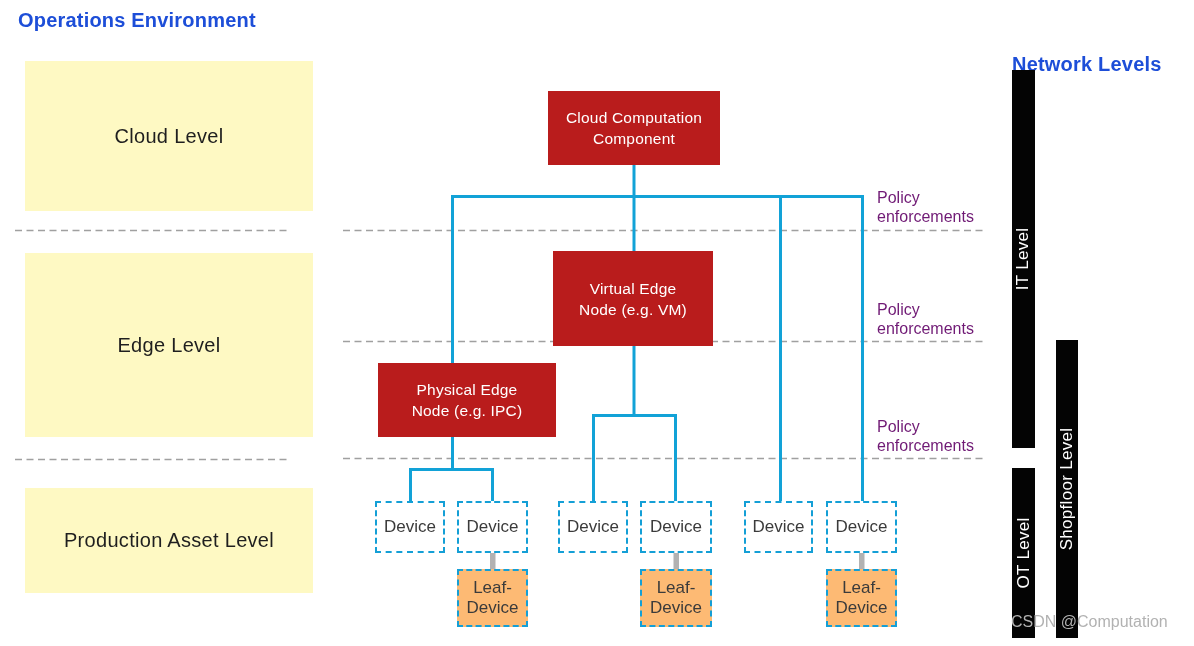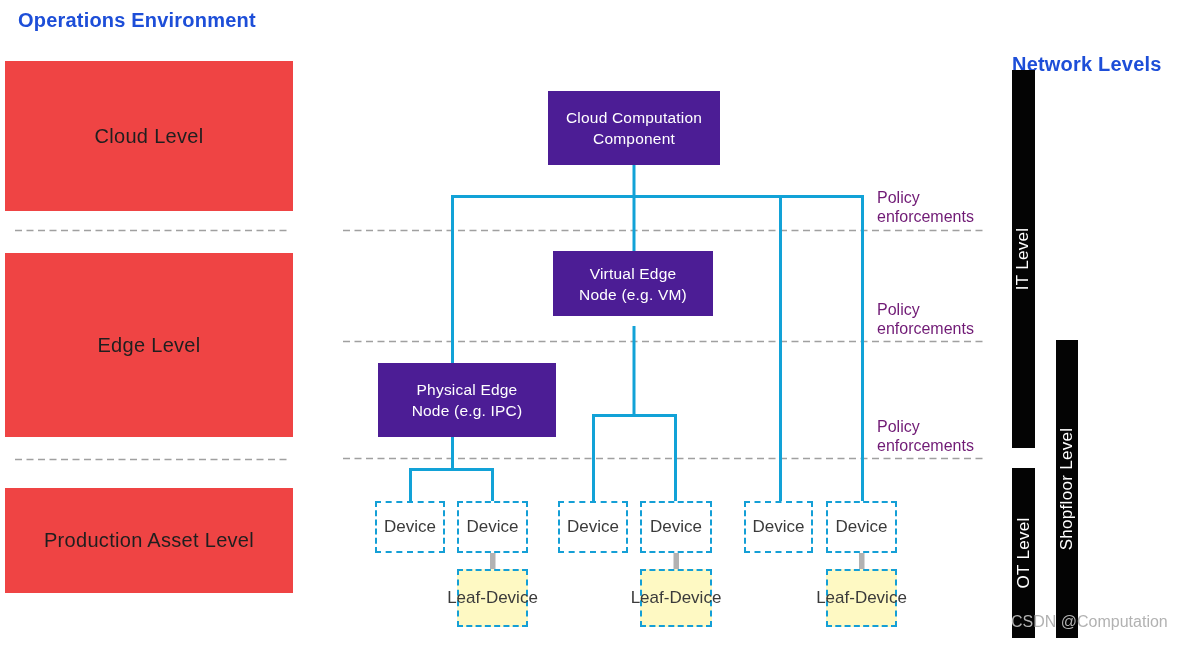--- a/index.html
+++ b/index.html
@@ -22,49 +22,49 @@
     font-weight: 700;
     color: #1d4ed8;
     letter-spacing: 0.2px;
     white-space: nowrap;
   }
   .title-left { left: 18px; top: 9px; }
   .title-right { left: 1012px; top: 9px; margin-top: 44px; }
 
   .op-level {
     position: absolute;
-    left: 5px;
+    left: 25px;
     width: 288px;
-    background: #ef4444;
+    background: #fef9c3;
     display: flex;
     align-items: center;
     justify-content: center;
     font-size: 20px;
     color: #1f1f1f;
     letter-spacing: 0.3px;
   }
   .op-cloud      { top: 61px;  height: 150px; }
   .op-edge       { top: 253px; height: 184px; }
   .op-production { top: 488px; height: 105px; align-items: center; }
 
   .node {
     position: absolute;
-    background: #4c1d95;
+    background: #b91c1c;
     color: #ffffff;
     display: flex;
     flex-direction: column;
     align-items: center;
     justify-content: center;
     font-size: 15.5px;
     line-height: 21px;
     text-align: center;
     letter-spacing: 0.2px;
   }
   .node-cloud    { left: 548px; top: 91px;  width: 172px; height: 74px; }
-  .node-virtual  { left: 553px; top: 251px; width: 160px; height: 65px; }
+  .node-virtual  { left: 553px; top: 251px; width: 160px; height: 95px; }
   .node-physical { left: 378px; top: 363px; width: 178px; height: 74px; }
 
   .device {
     position: absolute;
     top: 501px;
     height: 52px;
     background: #ffffff;
     border: 2.5px dashed #149fd6;
     display: flex;
     align-items: center;
@@ -76,23 +76,24 @@
   .d2 { left: 457px; width: 71px; }
   .d3 { left: 558px; width: 70px; }
   .d4 { left: 640px; width: 72px; }
   .d5 { left: 744px; width: 69px; }
   .d6 { left: 826px; width: 71px; }
 
   .leaf {
     position: absolute;
     top: 569px;
     height: 58px;
-    background: #fef9c3;
+    background: #fdba74;
     border: 2.5px dashed #149fd6;
     display: flex;
+    flex-direction: column;
     align-items: center;
     justify-content: center;
     font-size: 17px;
     line-height: 20px;
     color: #3b3b3b;
     text-align: center;
   }
   .l1 { left: 457px; width: 71px; }
   .l2 { left: 640px; width: 72px; }
   .l3 { left: 826px; width: 71px; }

